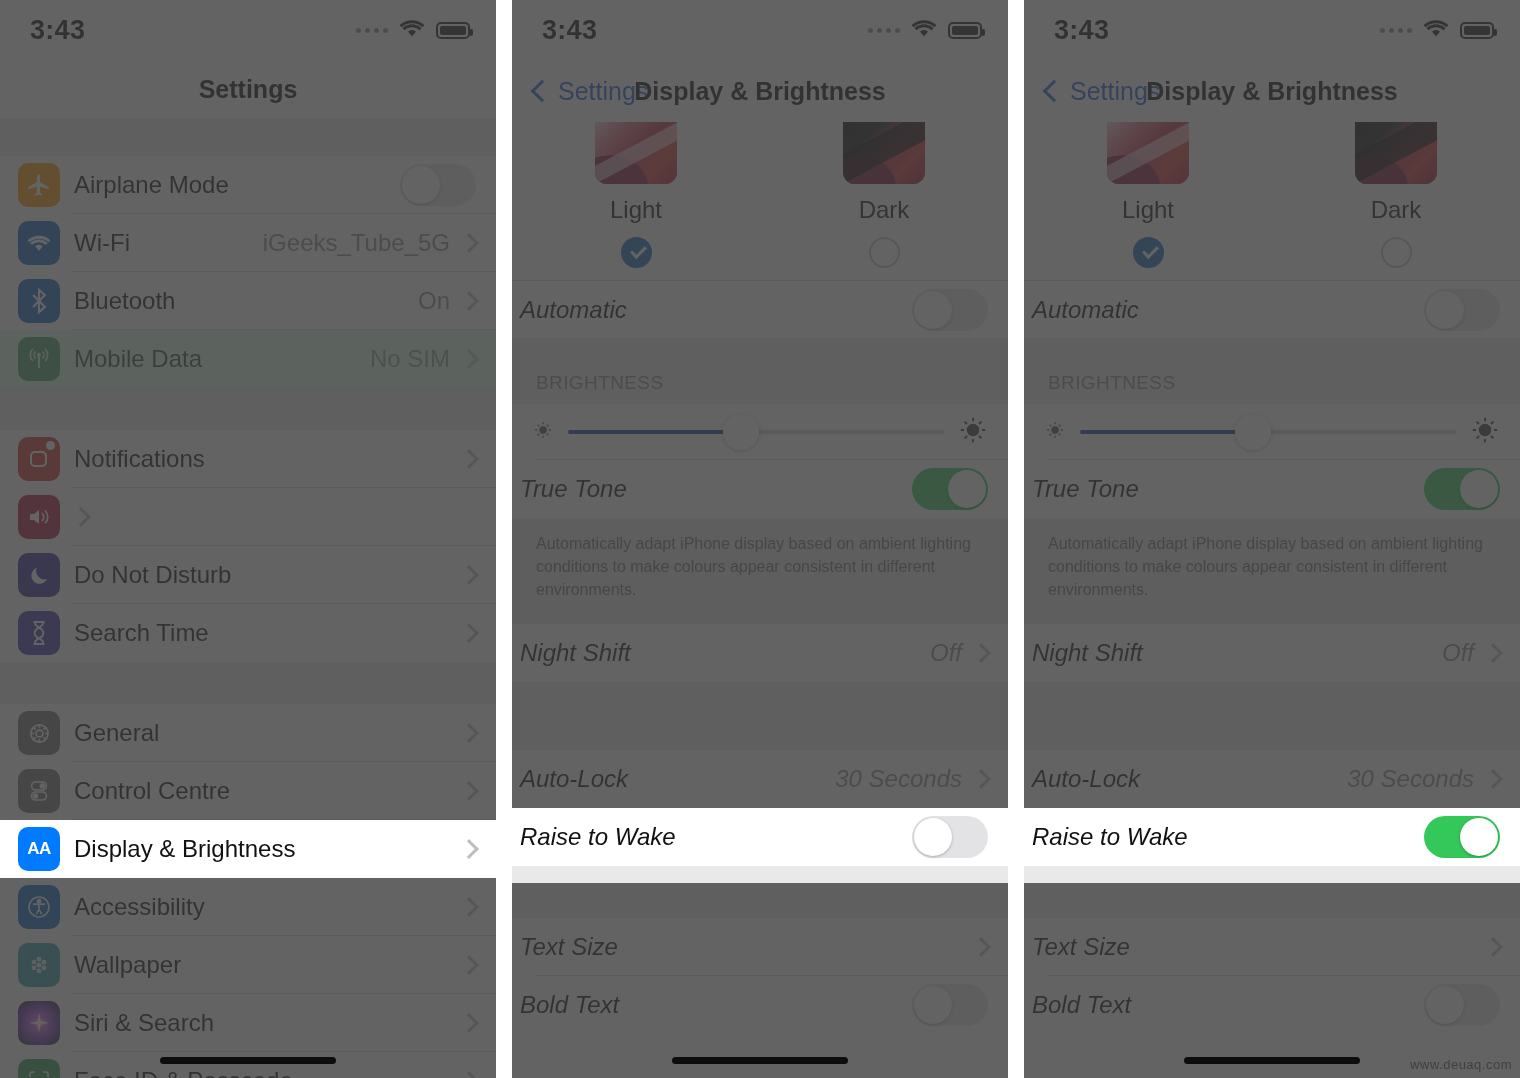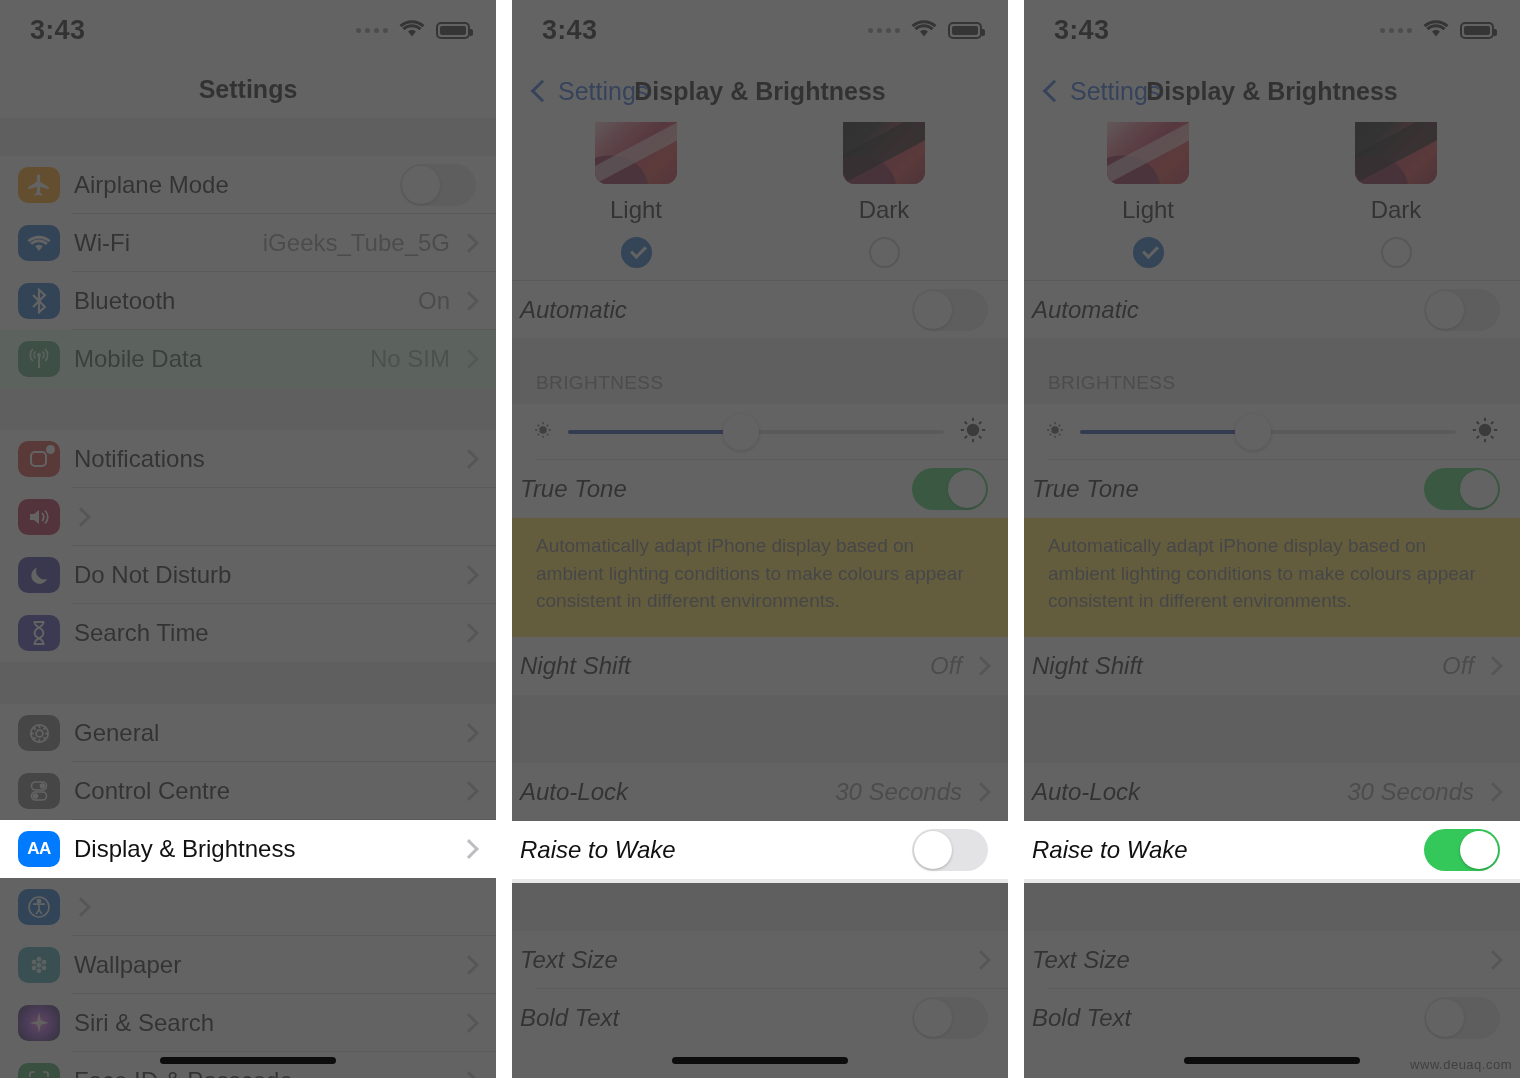--- a/index.html
+++ b/index.html
@@ -30,21 +30,21 @@
   .chev-back{width:13px;height:13px;border-left:3.4px solid #1f5fd8;border-bottom:3.4px solid #1f5fd8;transform:rotate(45deg);display:inline-block;margin-right:3px;}
   .navbar-sub .title2{position:absolute;left:0;right:0;text-align:center;font-size:25px;font-weight:bold;color:#0b0b0b;pointer-events:none;}
 
   
   .group-gap{height:42px;background:#e9e9ea;}
   .list{background:#86efac;}
   .row{display:flex;align-items:center;height:58px;padding-left:18px;padding-right:20px;background:#fff;position:relative;box-sizing:border-box;}
   .row .sep{position:absolute;left:72px;right:0;bottom:0;height:1px;background:#d2d2d4;}
   .row.plain{padding-left:8px;font-style:italic;}
   .row.plain .sep{left:24px;}
-  .ico{width:42px;height:36px;border-radius:10px;flex:0 0 42px;margin-right:14px;display:flex;align-items:center;justify-content:center;color:#fff;font-size:19px;font-weight:bold;}
+  .ico{width:42px;height:44px;border-radius:10px;flex:0 0 42px;margin-right:14px;display:flex;align-items:center;justify-content:center;color:#fff;font-size:19px;font-weight:bold;}
   .lbl{font-size:24px;color:#111;flex:1;white-space:nowrap;}
   .val{font-size:24px;color:#8a8a8e;margin-right:12px;white-space:nowrap;}
   .chev{width:11px;height:11px;border-top:3px solid #bdbdc2;border-right:3px solid #bdbdc2;transform:rotate(45deg);flex:0 0 auto;}
 
   
   .sw{width:76px;height:42px;border-radius:21px;position:relative;flex:0 0 76px;background:#e3e3e6;}
   .sw i{position:absolute;top:2px;left:2px;width:38px;height:38px;border-radius:50%;background:#fff;box-shadow:0 1px 3px rgba(0,0,0,.25);display:block;}
   .sw.on{background:#34c759;}
   .sw.on i{left:36px;}
 
@@ -69,21 +69,21 @@
   .radio.sel::after{content:"";position:absolute;left:8px;top:7px;width:12px;height:6px;border-left:3px solid #fff;border-bottom:3px solid #fff;transform:rotate(-45deg);}
 
   
   .sliderrow{background:#fff;display:flex;align-items:center;height:56px;padding:0 20px;position:relative;}
   .sliderrow .bsep{position:absolute;left:24px;right:0;bottom:0;height:1px;background:#d2d2d4;}
   .sun{flex:0 0 auto;}
   .track{flex:1;height:4px;background:#d3d3d6;margin:0 14px;position:relative;border-radius:2px;}
   .track .fill{position:absolute;left:0;top:0;bottom:0;background:#12419e;border-radius:2px;}
   .track .thumbk{position:absolute;top:50%;width:36px;height:36px;margin-top:-18px;margin-left:-18px;border-radius:50%;background:#fff;box-shadow:0 1px 4px rgba(0,0,0,.3);}
 
-  .footnote{background:#fde047;font-size:19px;line-height:1.45;color:#6f6f74;padding:14px 24px 22px 24px;}
+  .footnote{background:#e5e5e5;font-size:16px;line-height:1.45;color:#6f6f74;padding:14px 24px 22px 24px;}
 
   .homebar{position:absolute;left:50%;transform:translateX(-50%);bottom:14px;width:176px;height:7px;border-radius:4px;background:#0d0d0d;z-index:60;}
   .watermark{position:absolute;right:8px;bottom:6px;font-size:13px;color:#404040;z-index:70;letter-spacing:.5px;}
 </style>
 </head>
 <body>
 
 <div class="board">
 
   <div class="panel">
@@ -247,20 +247,21 @@
         <div class="chev"></div>
       </div>
       <div class="row">
         <div class="ico" style="background:#0A64C8">
           <svg width="26" height="26" viewBox="0 0 24 24" fill="none" stroke="#fff" stroke-width="1.5">
               <circle cx="12" cy="12" r="9.2"></circle>
               <circle cx="12" cy="6.6" r="1.5" fill="#fff"></circle>
               <path d="M6.5 9.4h11M12 9.4v5M12 14.4l-2.6 4.2M12 14.4l2.6 4.2"></path>
             </svg>
         </div>
+        <div class="lbl">Accessibility</div>
         <div class="chev"></div>
         <div class="sep"></div>
       </div>
       <div class="row">
         <div class="ico" style="background:#2E9AA8">
           <svg width="24" height="24" viewBox="0 0 24 24" fill="#dff2f4">
               <circle cx="12" cy="12" r="2.6"></circle>
               <circle cx="12" cy="6.2" r="2.4"></circle>
               <circle cx="12" cy="17.8" r="2.4"></circle>
               <circle cx="7" cy="9.1" r="2.4"></circle>

